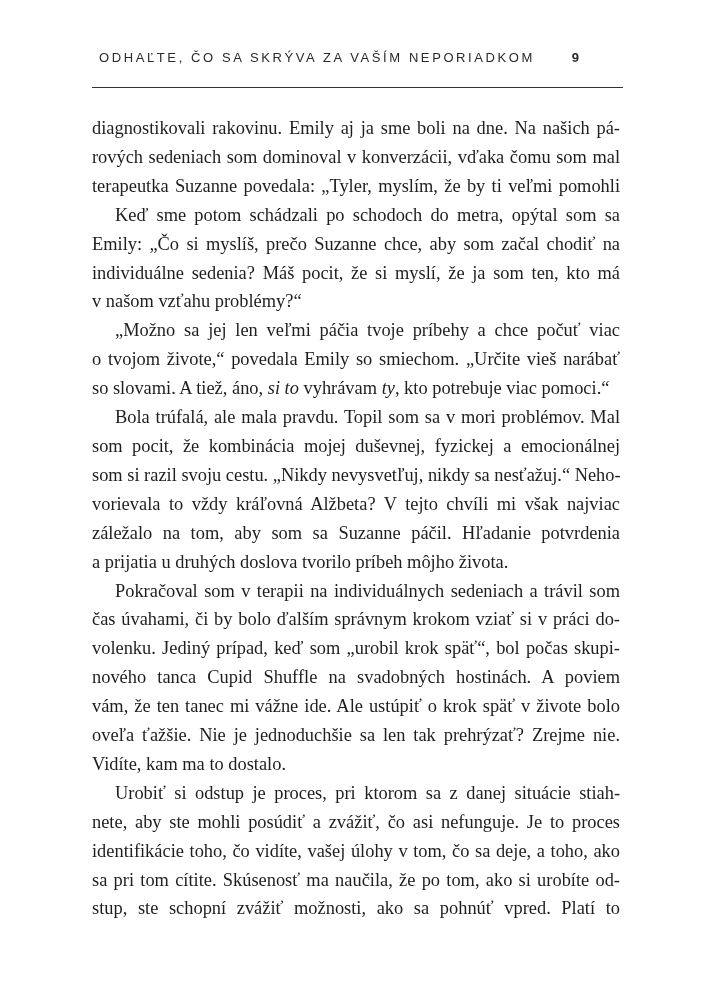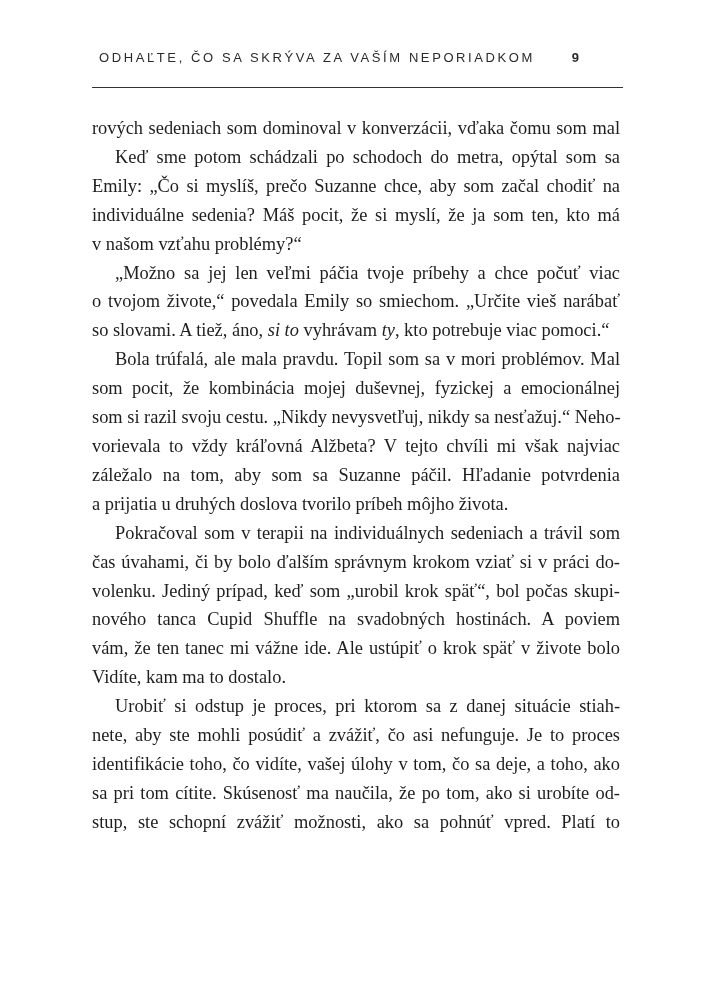--- a/index.html
+++ b/index.html
@@ -36,21 +36,23 @@
 <body>
 
 <div class="running-head">
   <span class="running-title">ODHAĽTE, ČO SA SKRÝVA ZA VAŠÍM NEPORIADKOM</span>
   <span class="page-number">9</span>
 </div>
 <div class="rule"></div>
 
 <div class="body-text" id="body-text">
     <p>
+      <span class="line"><span>diagnostikovali rakovinu. Emily aj ja sme boli na dne. Na našich pá-</span></span>
       <span class="line"><span>rových sedeniach som dominoval v konverzácii, vďaka čomu som mal</span></span>
+      <span class="line"><span>terapeutka Suzanne povedala: „Tyler, myslím, že by ti veľmi pomohli</span></span>
     </p>
     <p>
       <span class="line" style="text-indent: 23px;"><span>Keď sme potom schádzali po schodoch do metra, opýtal som sa</span></span>
       <span class="line"><span>Emily: „Čo si myslíš, prečo Suzanne chce, aby som začal chodiť na</span></span>
       <span class="line"><span>individuálne sedenia? Máš pocit, že si myslí, že ja som ten, kto má</span></span>
       <span class="line last"><span>v našom vzťahu problémy?“</span></span>
     </p>
     <p>
       <span class="line" style="text-indent: 23px;"><span>„Možno sa jej len veľmi páčia tvoje príbehy a chce počuť viac</span></span>
       <span class="line"><span>o tvojom živote,“ povedala Emily so smiechom. „Určite vieš narábať</span></span>
@@ -63,20 +65,21 @@
       <span class="line"><span>vorievala to vždy kráľovná Alžbeta? V tejto chvíli mi však najviac</span></span>
       <span class="line"><span>záležalo na tom, aby som sa Suzanne páčil. Hľadanie potvrdenia</span></span>
       <span class="line last"><span>a prijatia u druhých doslova tvorilo príbeh môjho života.</span></span>
     </p>
     <p>
       <span class="line" style="text-indent: 23px;"><span>Pokračoval som v terapii na individuálnych sedeniach a trávil som</span></span>
       <span class="line"><span>čas úvahami, či by bolo ďalším správnym krokom vziať si v práci do-</span></span>
       <span class="line"><span>volenku. Jediný prípad, keď som „urobil krok späť“, bol počas skupi-</span></span>
       <span class="line"><span>nového tanca Cupid Shuffle na svadobných hostinách. A poviem</span></span>
       <span class="line"><span>vám, že ten tanec mi vážne ide. Ale ustúpiť o krok späť v živote bolo</span></span>
+      <span class="line"><span>oveľa ťažšie. Nie je jednoduchšie sa len tak prehrýzať? Zrejme nie.</span></span>
       <span class="line last"><span>Vidíte, kam ma to dostalo.</span></span>
     </p>
     <p>
       <span class="line" style="text-indent: 23px;"><span>Urobiť si odstup je proces, pri ktorom sa z danej situácie stiah-</span></span>
       <span class="line"><span>nete, aby ste mohli posúdiť a zvážiť, čo asi nefunguje. Je to proces</span></span>
       <span class="line"><span>identifikácie toho, čo vidíte, vašej úlohy v tom, čo sa deje, a toho, ako</span></span>
       <span class="line"><span>sa pri tom cítite. Skúsenosť ma naučila, že po tom, ako si urobíte od-</span></span>
       <span class="line"><span>stup, ste schopní zvážiť možnosti, ako sa pohnúť vpred. Platí to</span></span>
     </p>
   </div>

